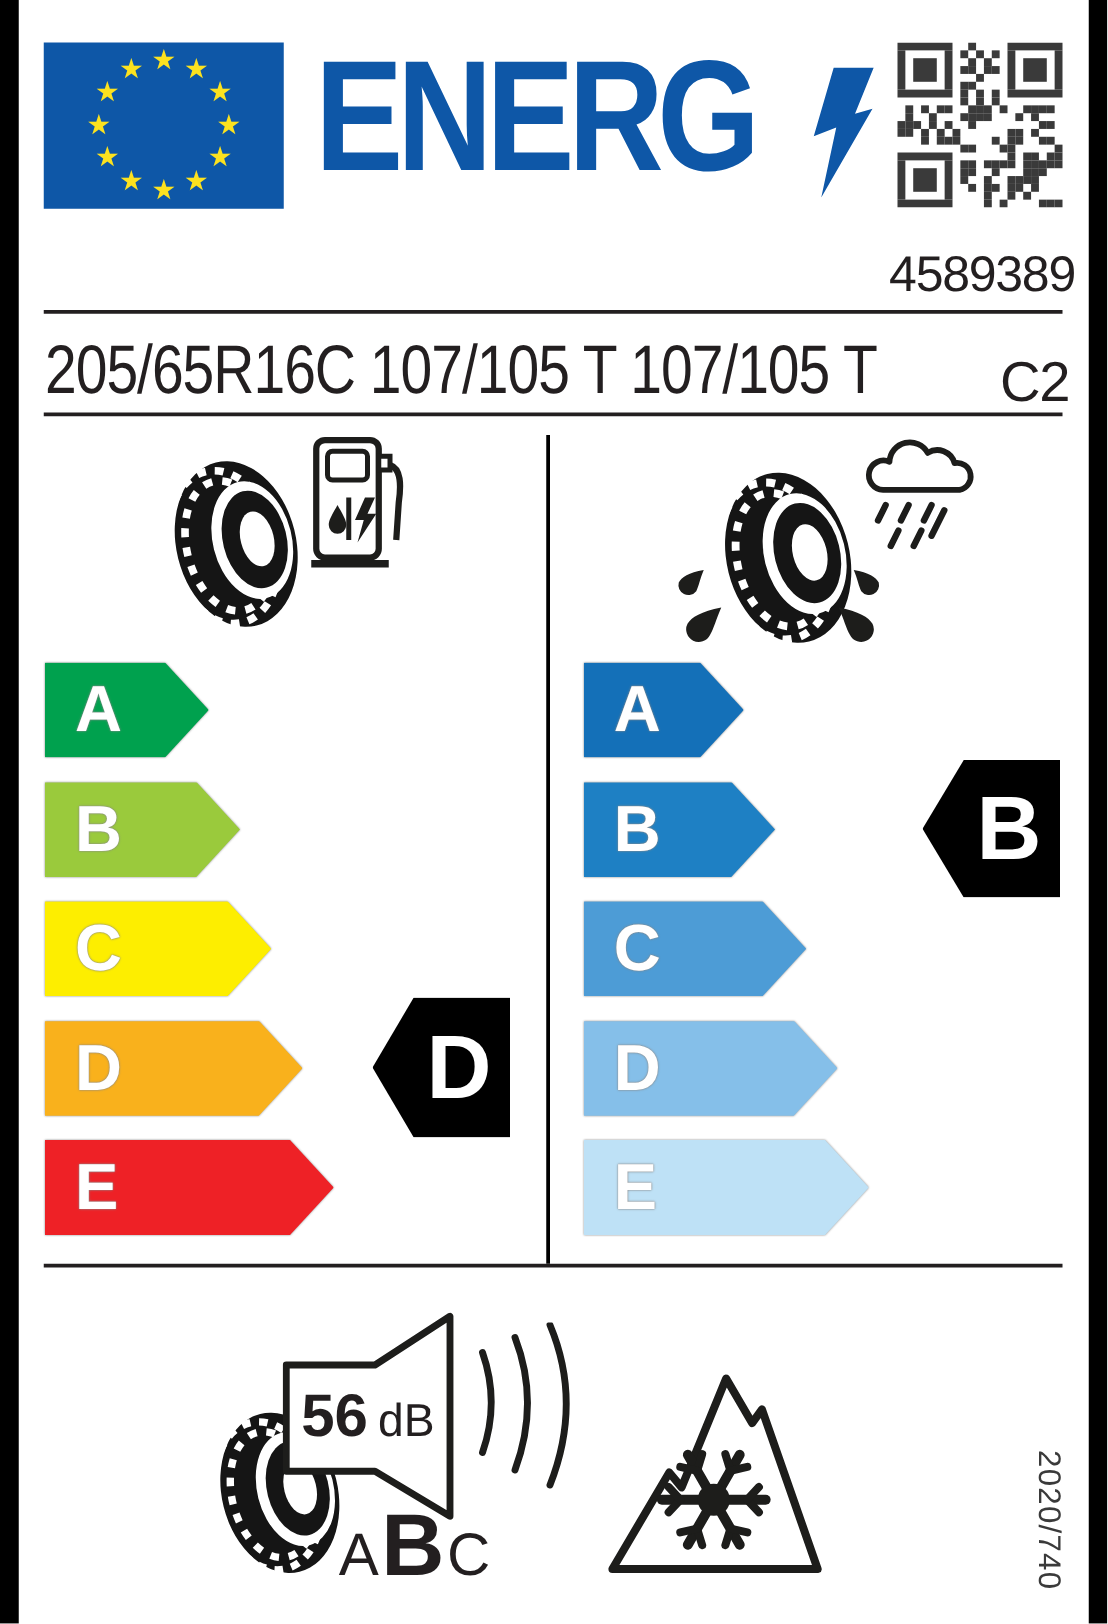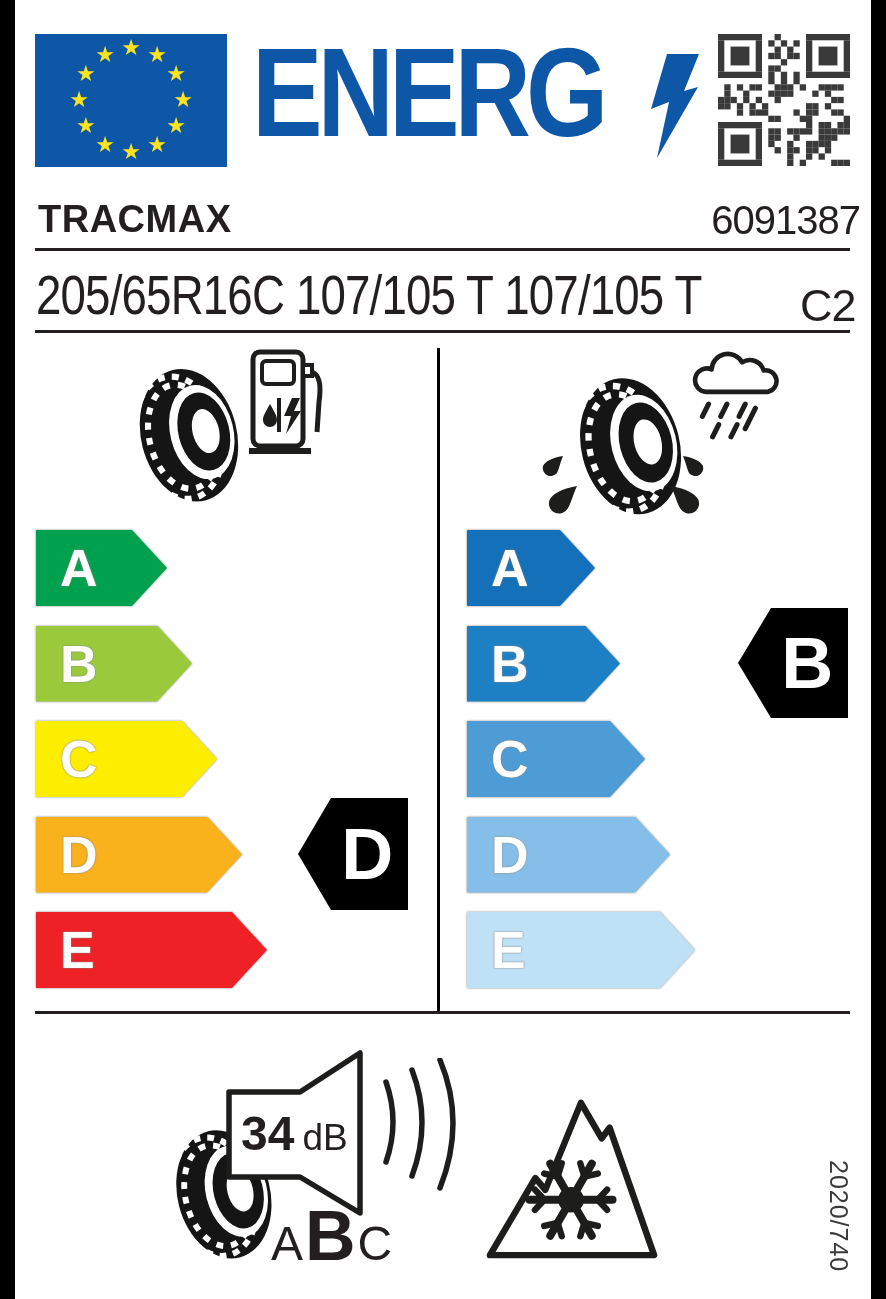--- a/index.html
+++ b/index.html
@@ -200,22 +200,21 @@
       <rect x="69.14285714285714" y="119.42857142857143" width="6.285714285714286" height="6.285714285714286" fill="#3a3a3a"></rect>
       <rect x="88" y="119.42857142857143" width="6.285714285714286" height="6.285714285714286" fill="#3a3a3a"></rect>
       <rect x="100.57142857142857" y="119.42857142857143" width="6.285714285714286" height="6.285714285714286" fill="#3a3a3a"></rect>
       <rect x="69.14285714285714" y="125.71428571428571" width="6.285714285714286" height="6.285714285714286" fill="#3a3a3a"></rect>
       <rect x="81.71428571428571" y="125.71428571428571" width="6.285714285714286" height="6.285714285714286" fill="#3a3a3a"></rect>
       <rect x="113.14285714285714" y="125.71428571428571" width="6.285714285714286" height="6.285714285714286" fill="#3a3a3a"></rect>
       <rect x="119.42857142857143" y="125.71428571428571" width="6.285714285714286" height="6.285714285714286" fill="#3a3a3a"></rect>
       <rect x="125.71428571428571" y="125.71428571428571" width="6.285714285714286" height="6.285714285714286" fill="#3a3a3a"></rect>
     </svg>
 
-  <div class="brand">TRACMAX</div>
-  <div class="artnum">6091387</div>
+  <div class="artnum">4589389</div>
   <div class="rule rule1"></div>
 
   <div class="designation">205/65R16C 107/105 T 107/105 T</div>
   <div class="veh-class">C2</div>
   <div class="rule rule2"></div>
 
   <svg style="position:absolute;left:130px;top:363px" width="112" height="146" viewBox="0 0 110 140">
       <use href="#tire-sym"></use>
     </svg>
   <svg style="position:absolute;left:246px;top:348px" width="84" height="108" viewBox="0 0 78 108">
@@ -317,21 +316,21 @@
 
   <div class="rule rule3"></div>
 
   <svg style="position:absolute;left:165px;top:1126px" width="112" height="138" viewBox="0 0 110 140">
       <use href="#tire-sym"></use>
     </svg>
   <svg style="position:absolute;left:226px;top:1048px" width="140" height="172" viewBox="0 0 140 172">
     <polygon points="3,44 74,44 134,5 134,165 74,129 3,129" fill="#fff" stroke="#1d1d1b" stroke-width="5.5" stroke-linejoin="round"></polygon>
   </svg>
   <div class="db-text">
-    <span class="val">34</span>
+    <span class="val">56</span>
     <span class="unit">dB</span>
   </div>
   <svg style="position:absolute;left:378px;top:1058px" width="88" height="134" viewBox="0 0 88 134">
     <g fill="none" stroke="#1d1d1b" stroke-width="5.5" stroke-linecap="round">
       <path d="M8 24 Q22 64 8 104"></path>
       <path d="M34 12 Q54 64 34 118"></path>
       <path d="M62 2 Q88 64 62 130"></path>
     </g>
   </svg>
   <div class="noise-classes" id="noise-classes">

